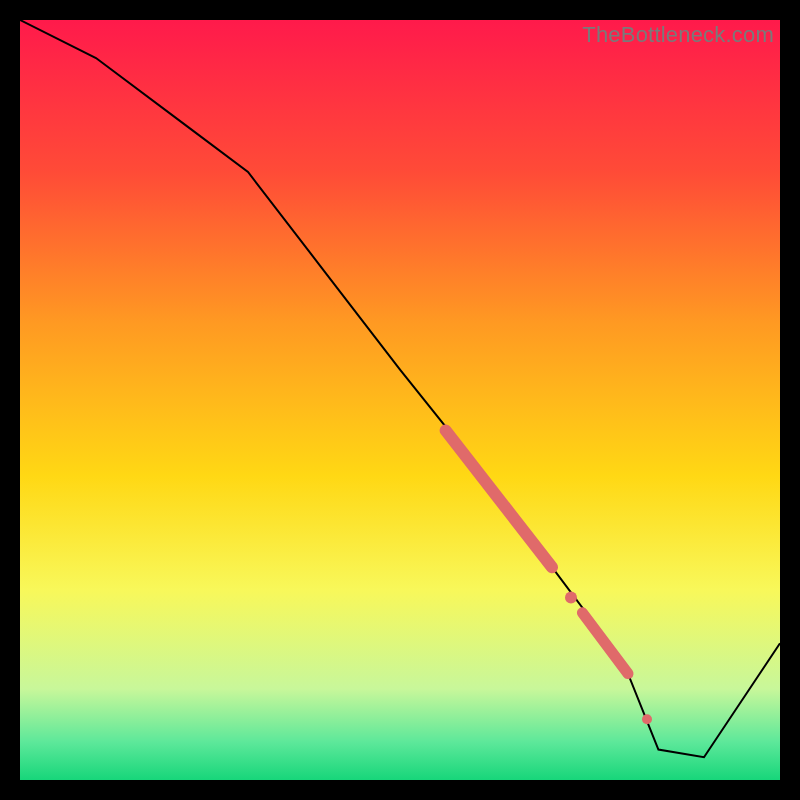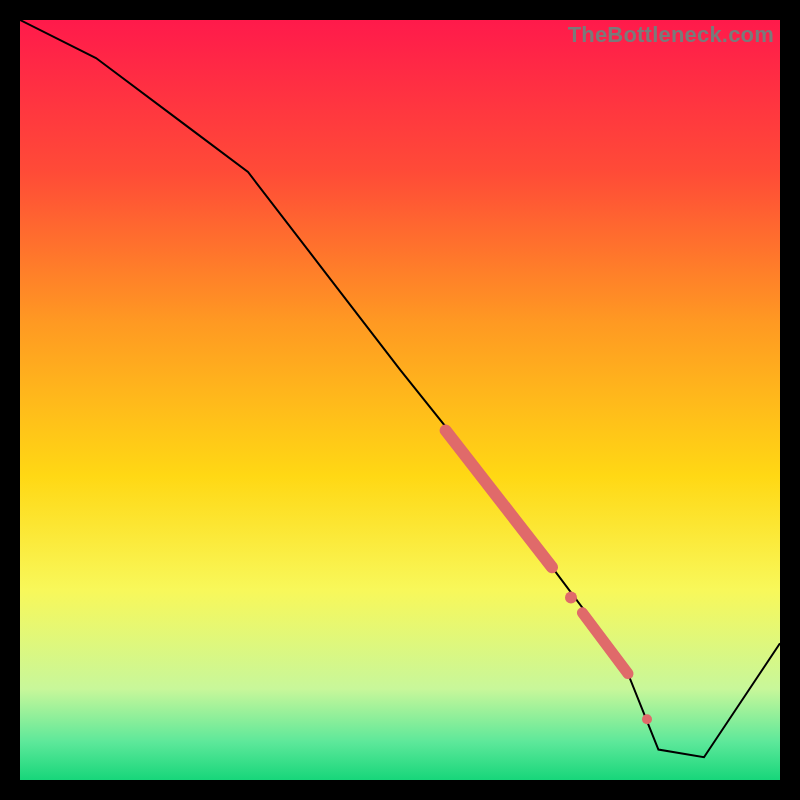--- a/index.html
+++ b/index.html
@@ -25,21 +25,21 @@
     top: 0;
     width: 760px;
     height: 760px;
   }
   .watermark {
     position: absolute;
     top: 2px;
     right: 6px;
     color: #7a7a7a;
     font-size: 22px;
-    font-weight: 700;
+    font-weight: 400;
     letter-spacing: 0.2px;
     user-select: none;
   }
   svg { display: block; }
 </style>
 </head>
 <body>
 
 <div class="frame">
   <svg class="plot-area" viewBox="0 0 760 760">

